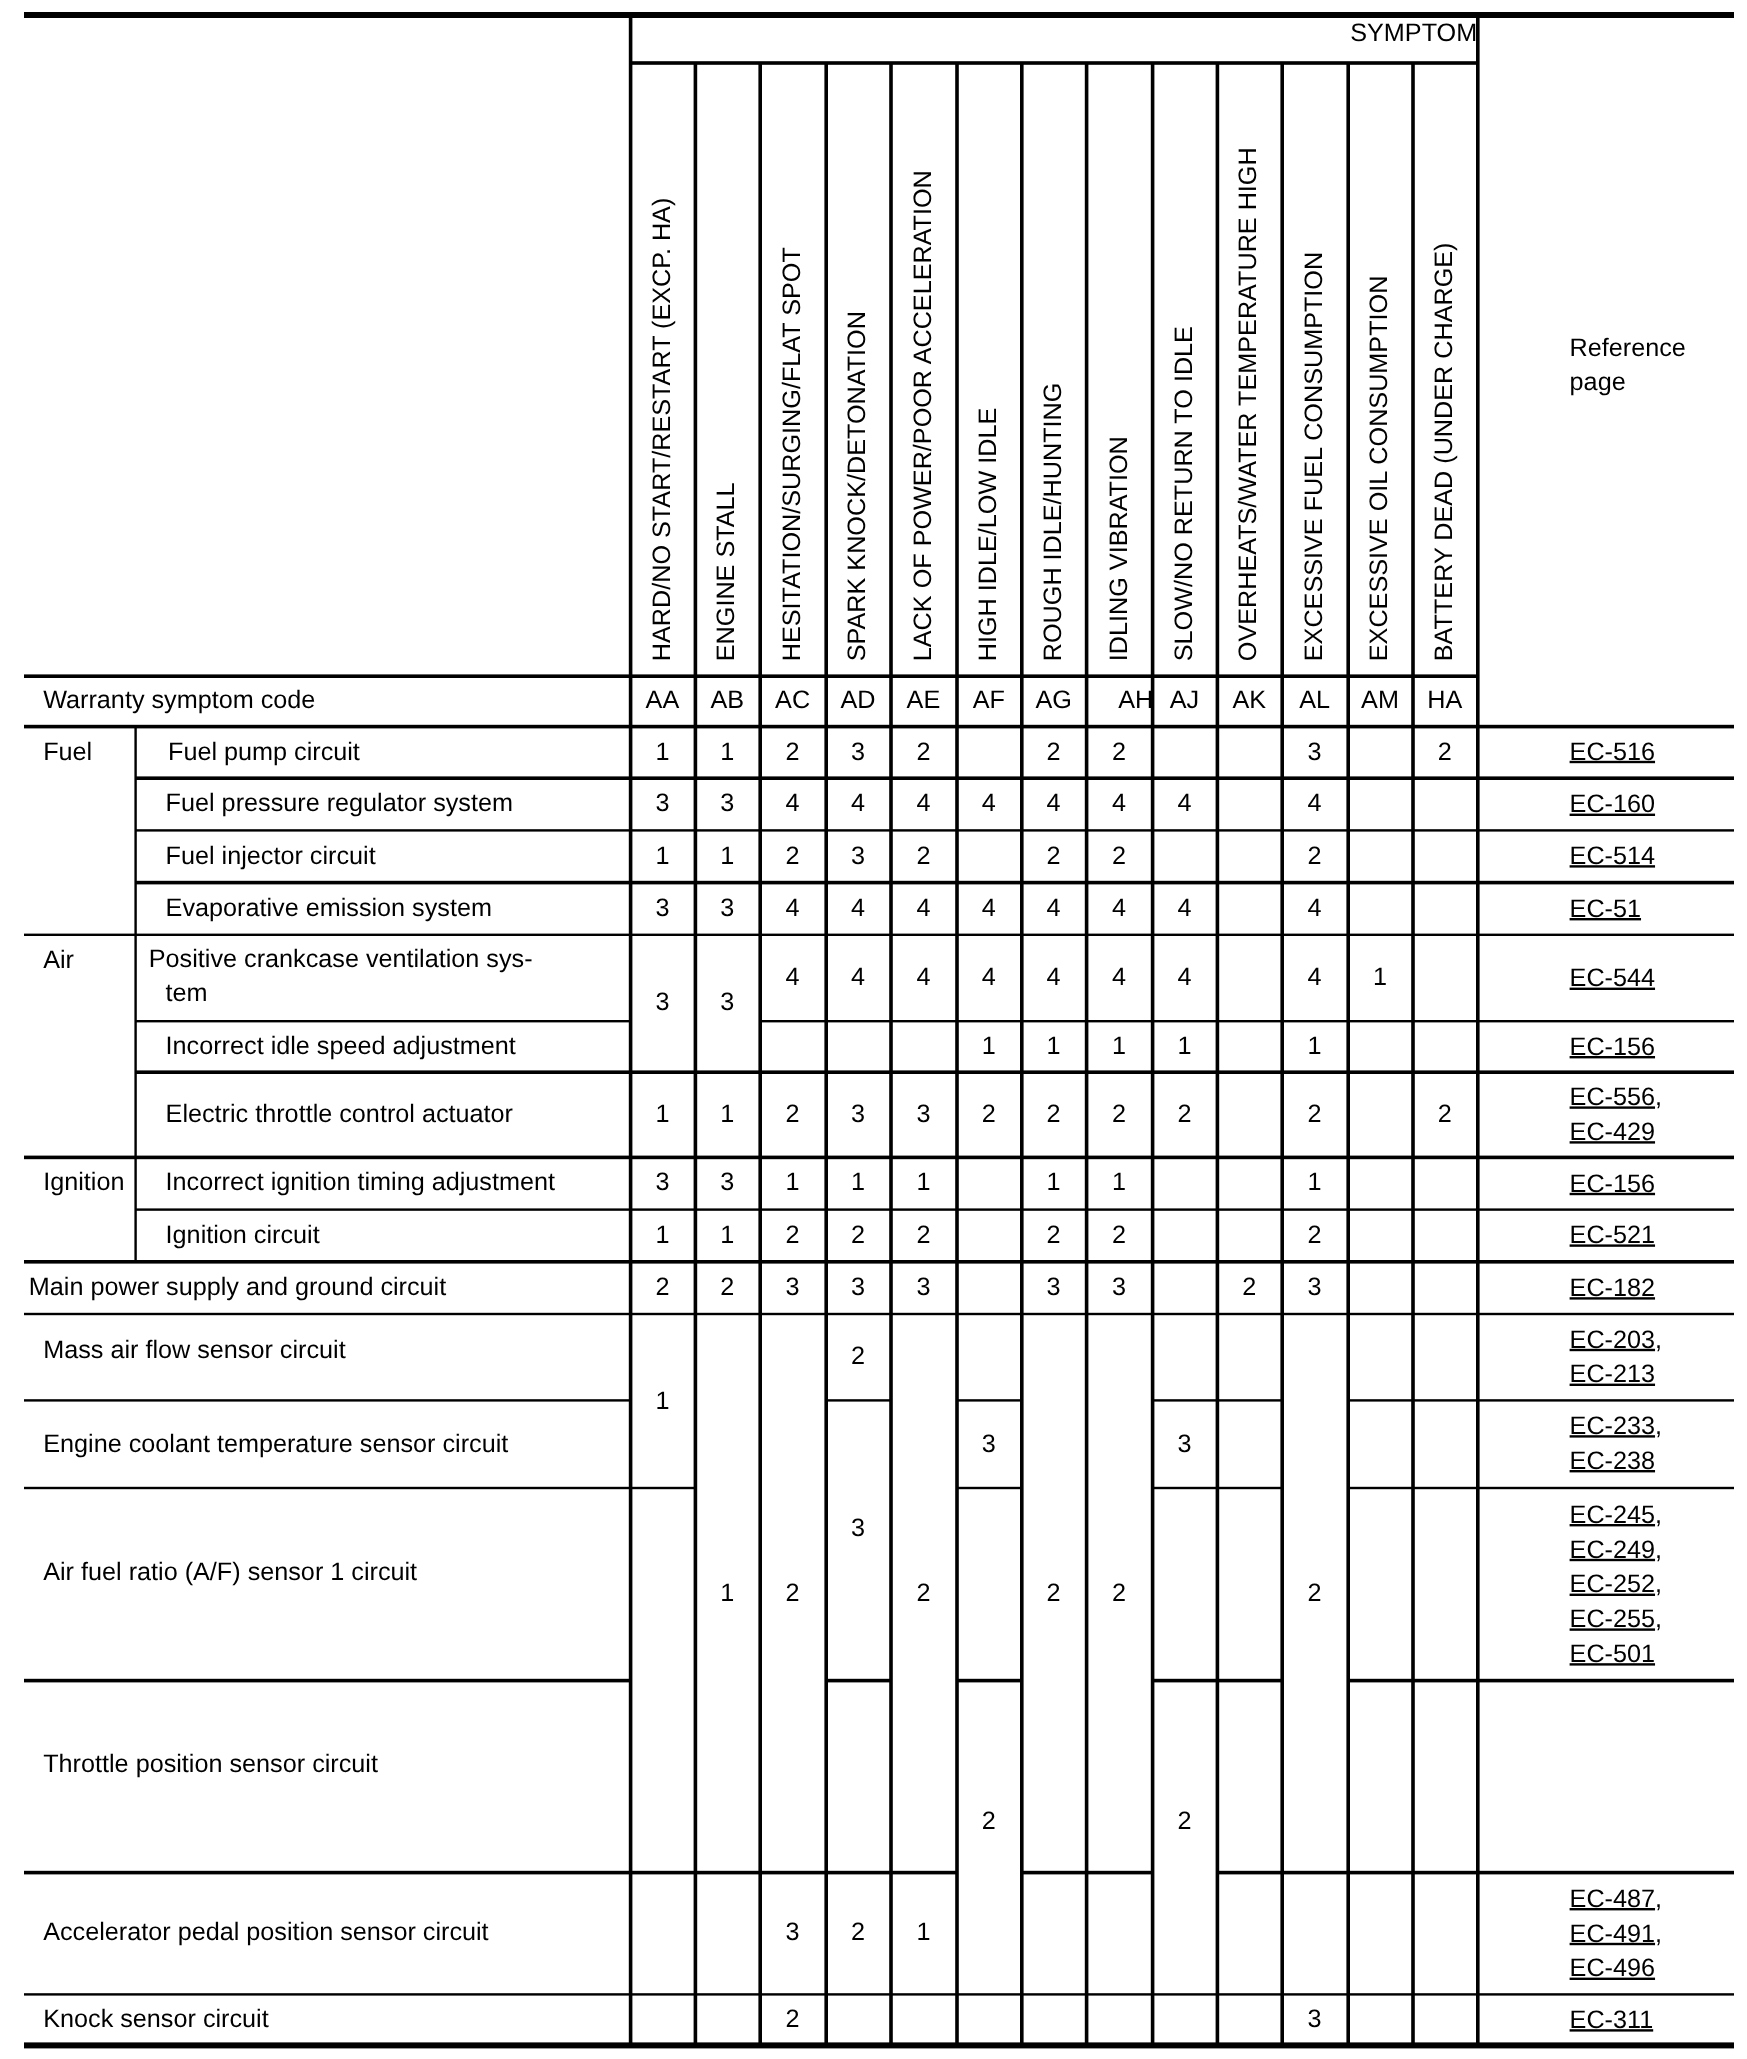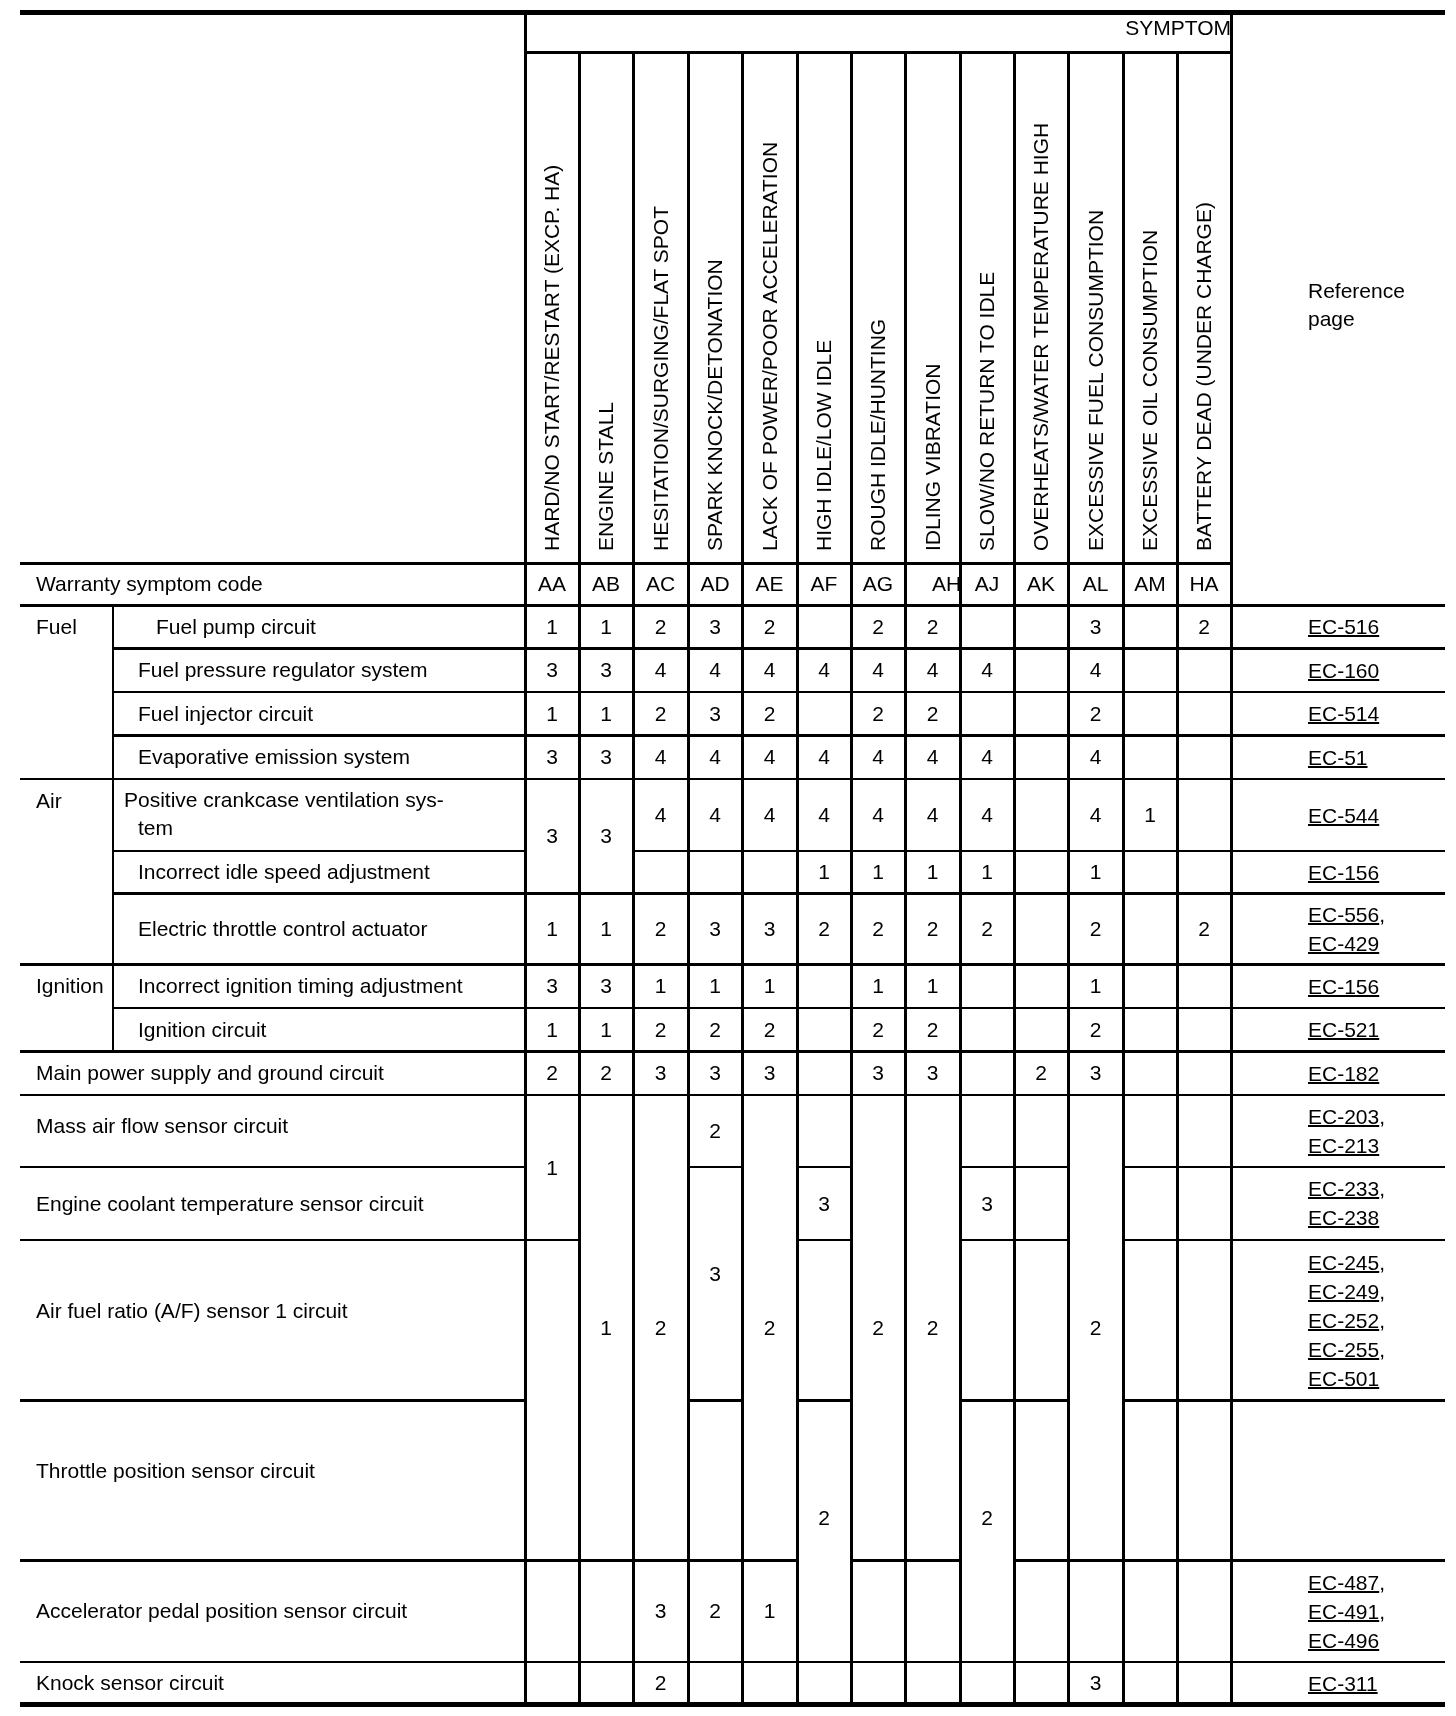--- a/index.html
+++ b/index.html
@@ -49,40 +49,40 @@
     <div class="txt" style="left: 987px; top: 569px; transform: translateX(-50%);">AJ</div>
     <div class="txt" style="left: 1041px; top: 569px; transform: translateX(-50%);">AK</div>
     <div class="txt" style="left: 1095.5px; top: 569px; transform: translateX(-50%);">AL</div>
     <div class="txt" style="left: 1150px; top: 569px; transform: translateX(-50%);">AM</div>
     <div class="txt" style="left: 1204px; top: 569px; transform: translateX(-50%);">HA</div>
     <div class="line" style="left: 20px; top: 562px; width: 1211px; height: 3px;"></div>
     <div class="line" style="left: 20px; top: 604px; width: 1425px; height: 3px;"></div>
     <div class="txt" style="left: 36px; top: 612px;">Fuel</div>
     <div class="txt" style="left: 36px; top: 786px;">Air</div>
     <div class="txt" style="left: 36px; top: 971px;">Ignition</div>
-    <div class="txt" style="left: 156px; top: 611.5px;">Fuel pump circuit</div>
+    <div class="txt" style="left: 140px; top: 611.5px;">Fuel pump circuit</div>
     <div class="ref" style="left: 1308px; top: 612px;"><a>EC-516</a></div>
     <div class="txt" style="left: 138px; top: 655px;">Fuel pressure regulator system</div>
     <div class="ref" style="left: 1308px; top: 655.5px;"><a>EC-160</a></div>
     <div class="txt" style="left: 138px; top: 698.5px;">Fuel injector circuit</div>
     <div class="ref" style="left: 1308px; top: 699px;"><a>EC-514</a></div>
     <div class="txt" style="left: 138px; top: 742px;">Evaporative emission system</div>
     <div class="ref" style="left: 1308px; top: 742.5px;"><a>EC-51</a></div>
     <div class="txt" style="left: 124px; top: 785px;">Positive crankcase ventilation sys-</div>
     <div class="txt" style="left: 138px; top: 813px;">tem</div>
     <div class="ref" style="left: 1308px; top: 800.5px;"><a>EC-544</a></div>
     <div class="txt" style="left: 138px; top: 857px;">Incorrect idle speed adjustment</div>
     <div class="ref" style="left: 1308px; top: 857.5px;"><a>EC-156</a></div>
     <div class="txt" style="left: 138px; top: 913.5px;">Electric throttle control actuator</div>
     <div class="ref" style="left: 1308px; top: 899.5px;"><a>EC-556</a><span class="comma">,</span><br><a>EC-429</a></div>
     <div class="txt" style="left: 138px; top: 971px;">Incorrect ignition timing adjustment</div>
     <div class="ref" style="left: 1308px; top: 971.5px;"><a>EC-156</a></div>
     <div class="txt" style="left: 138px; top: 1014.5px;">Ignition circuit</div>
     <div class="ref" style="left: 1308px; top: 1015px;"><a>EC-521</a></div>
-    <div class="txt" style="left: 36px; top: 1058px;">Main power supply and ground circuit</div>
+    <div class="txt" style="left: 24px; top: 1058px;">Main power supply and ground circuit</div>
     <div class="ref" style="left: 1308px; top: 1058.5px;"><a>EC-182</a></div>
     <div class="txt" style="left: 36px; top: 1111px;">Mass air flow sensor circuit</div>
     <div class="ref" style="left: 1308px; top: 1102px;"><a>EC-203</a><span class="comma">,</span><br><a>EC-213</a></div>
     <div class="txt" style="left: 36px; top: 1188.5px;">Engine coolant temperature sensor circuit</div>
     <div class="ref" style="left: 1308px; top: 1174px;"><a>EC-233</a><span class="comma">,</span><br><a>EC-238</a></div>
     <div class="txt" style="left: 36px; top: 1296px;">Air fuel ratio (A/F) sensor 1 circuit</div>
     <div class="ref" style="left: 1308px; top: 1247.5px;"><a>EC-245</a><span class="comma">,</span><br><a>EC-249</a><span class="comma">,</span><br><a>EC-252</a><span class="comma">,</span><br><a>EC-255</a><span class="comma">,</span><br><a>EC-501</a></div>
     <div class="txt" style="left: 36px; top: 1456px;">Throttle position sensor circuit</div>
     <div class="txt" style="left: 36px; top: 1596px;">Accelerator pedal position sensor circuit</div>
     <div class="ref" style="left: 1308px; top: 1567.5px;"><a>EC-487</a><span class="comma">,</span><br><a>EC-491</a><span class="comma">,</span><br><a>EC-496</a></div>

